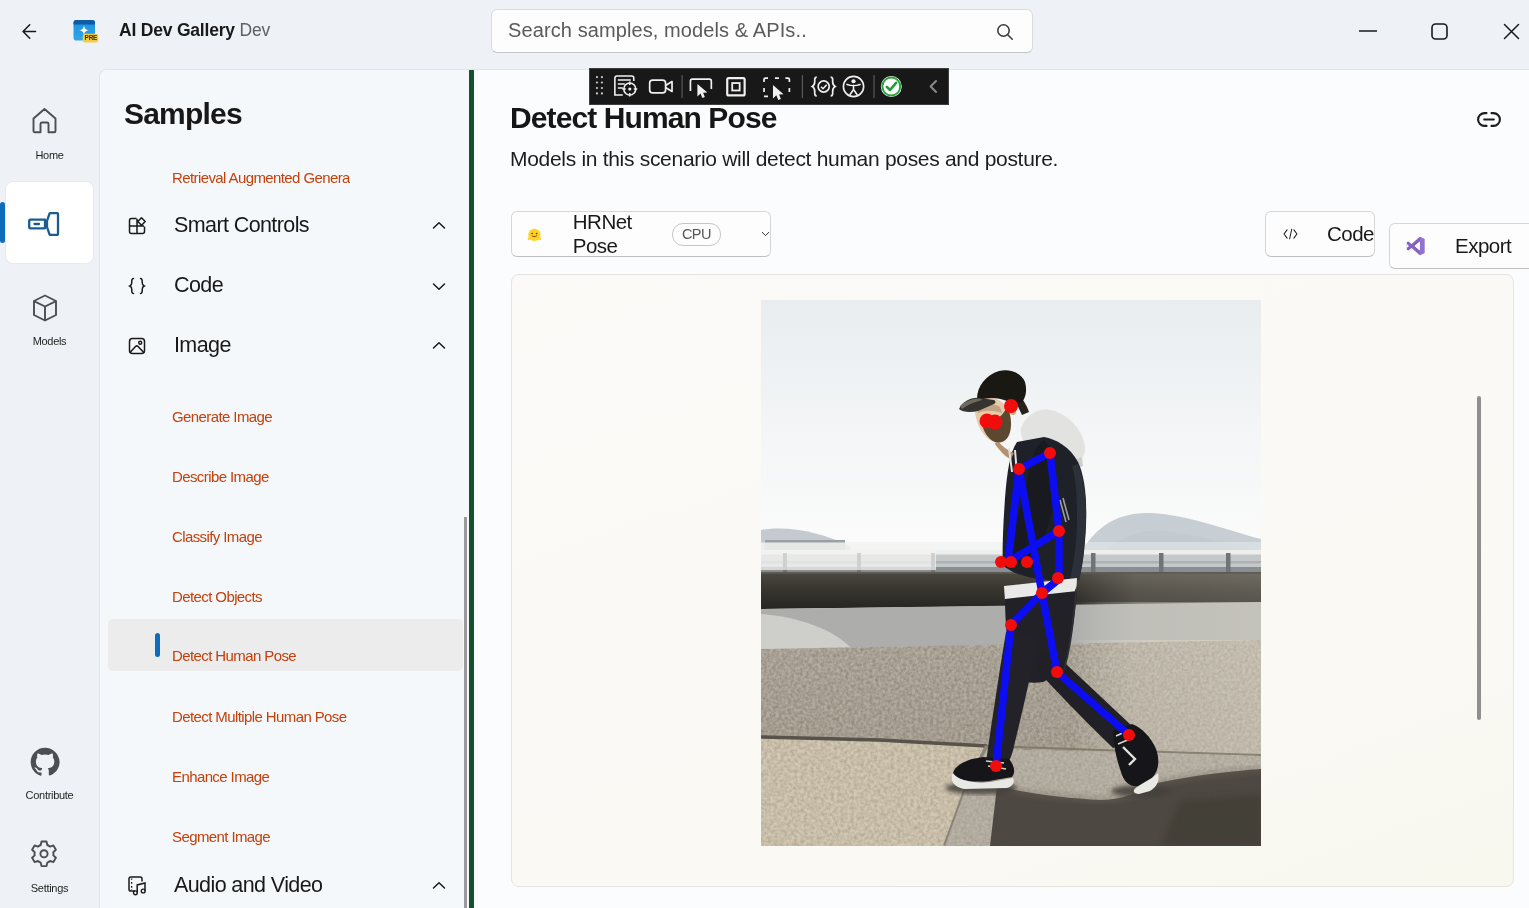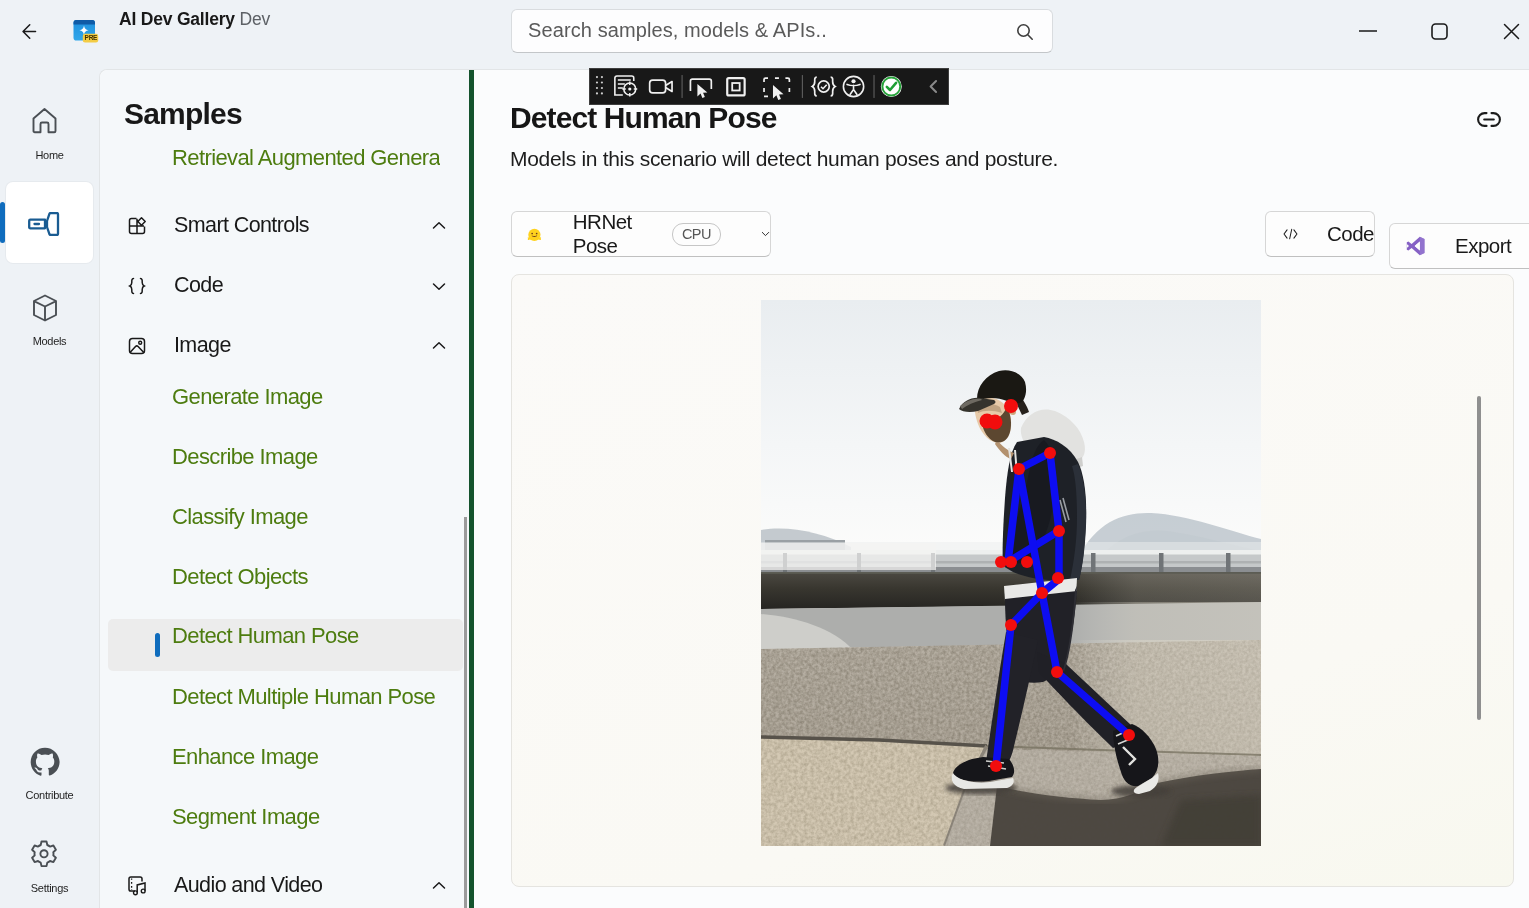--- a/index.html
+++ b/index.html
@@ -4,40 +4,40 @@
 <style>
 * { margin:0; padding:0; box-sizing:border-box; }
 html,body { width:1529px; height:908px; overflow:hidden; }
 body { font-family:"Liberation Sans", sans-serif; background:#eef2f6; position:relative; color:#1a1a1a; }
 .abs { position:absolute; }
 
 
 #titlebar { position:absolute; left:0; top:0; width:1529px; height:69px; background:#eef2f6; }
 #backarrow { position:absolute; left:15px; top:19px; width:25px; height:25px; }
 #appicon { position:absolute; left:73px; top:19px; width:26px; height:26px; }
-#apptitle { position:absolute; left:119px; top:9px; font-size:17.5px; letter-spacing:-0.2px; font-weight:700; color:#191919; }
+#apptitle { position:absolute; left:119px; top:20px; font-size:17.5px; letter-spacing:-0.2px; font-weight:700; color:#191919; }
 #apptitle span { font-weight:400; color:#5d6166; }
-#searchbox { position:absolute; left:491px; top:9px; width:542px; height:44px; background:#fdfdfe; border:1px solid #d9dcdf; border-bottom-color:#c3c6c9; border-radius:6px;margin-left:20px; }
+#searchbox { position:absolute; left:491px; top:9px; width:542px; height:44px; background:#fdfdfe; border:1px solid #d9dcdf; border-bottom-color:#c3c6c9; border-radius:6px; }
 #searchbox .ph { position:absolute; left:16px; top:9px; font-size:20px; letter-spacing:0.1px; color:#5a5a5a; }
 
 
 #rail { position:absolute; left:0; top:64px; width:99px; height:844px; background:#eef2f6; }
 .raillabel { position:absolute; width:99px; text-align:center; font-size:11px; letter-spacing:-0.3px; color:#1f1f1f; }
 #selcard { position:absolute; left:6px; top:118px; width:87px; height:81px; background:#fff; border-radius:7px; box-shadow:0 0 0 1px rgba(0,0,0,0.03); }
 #selpill { position:absolute; left:0px; top:138px; width:5px; height:41px; background:#0f6cbd; border-radius:3px; }
 
 
 #card { position:absolute; left:99px; top:69px; width:1430px; height:839px; background:#fbfcfd; border:1px solid #e2e5e7; border-right:none; border-bottom:none; border-top-left-radius:8px; }
 #samplespanel { position:absolute; left:0; top:0; width:374px; height:838px; background:#f5f8fa; border-top-left-radius:8px; border-right:5px solid #14532d; }
 #samplespanel h2 { position:absolute; left:24px; top:27px; font-size:30px; font-weight:700; letter-spacing:-0.8px; color:#181818; }
 .navrow { position:absolute; left:8px; width:355px; height:52px; }
 .navrow.sel { background:#ececec; border-radius:5px; }
 .navrow .ico { position:absolute; left:19px; top:16px; width:20px; height:20px; }
 .navrow .txt { position:absolute; left:66px; top:13px; font-size:21.5px; letter-spacing:-0.6px; color:#191919; white-space:nowrap; overflow:hidden; max-width:266px; }
-.navrow .txt2 { position:absolute; left:64px; top:4px; font-size:22px; letter-spacing:-0.6px; color:#4d7c0f; white-space:nowrap; overflow:hidden; max-width:268px; }
+.navrow .txt2 { position:absolute; left:64px; top:28px; font-size:15px; letter-spacing:-0.6px; color:#c2410c; white-space:nowrap; overflow:hidden; max-width:268px; }
 .navrow .chev { position:absolute; right:16px; top:18px; width:16px; height:16px; }
 .selbar { position:absolute; left:47px; top:14px; width:5px; height:24px; border-radius:3px; background:#0f6cbd; }
 #listsb { position:absolute; left:364px; top:447px; width:3px; height:391px; background:#9b9b9b; }
 
 
 #detail { position:absolute; left:375px; top:0; width:1055px; height:838px; background:#fbfcfd; border-top-left-radius:0; }
 #dtitle { position:absolute; left:35px; top:31px; font-size:30px; font-weight:700; letter-spacing:-0.9px; color:#161616; }
 #ddesc { position:absolute; left:35px; top:77px; font-size:21px; letter-spacing:-0.3px; color:#1d1d1d; }
 #linkico { position:absolute; left:1002px; top:42px; width:24px; height:15px; }
 .btn { position:absolute; top:141px; height:46px; background:#fdfdfd; border:1px solid #d6d6d6; border-bottom-color:#c0c0c0; border-radius:6px; font-size:20.5px; letter-spacing:-0.5px; color:#191919; display:flex; align-items:center;gap:19px; }

